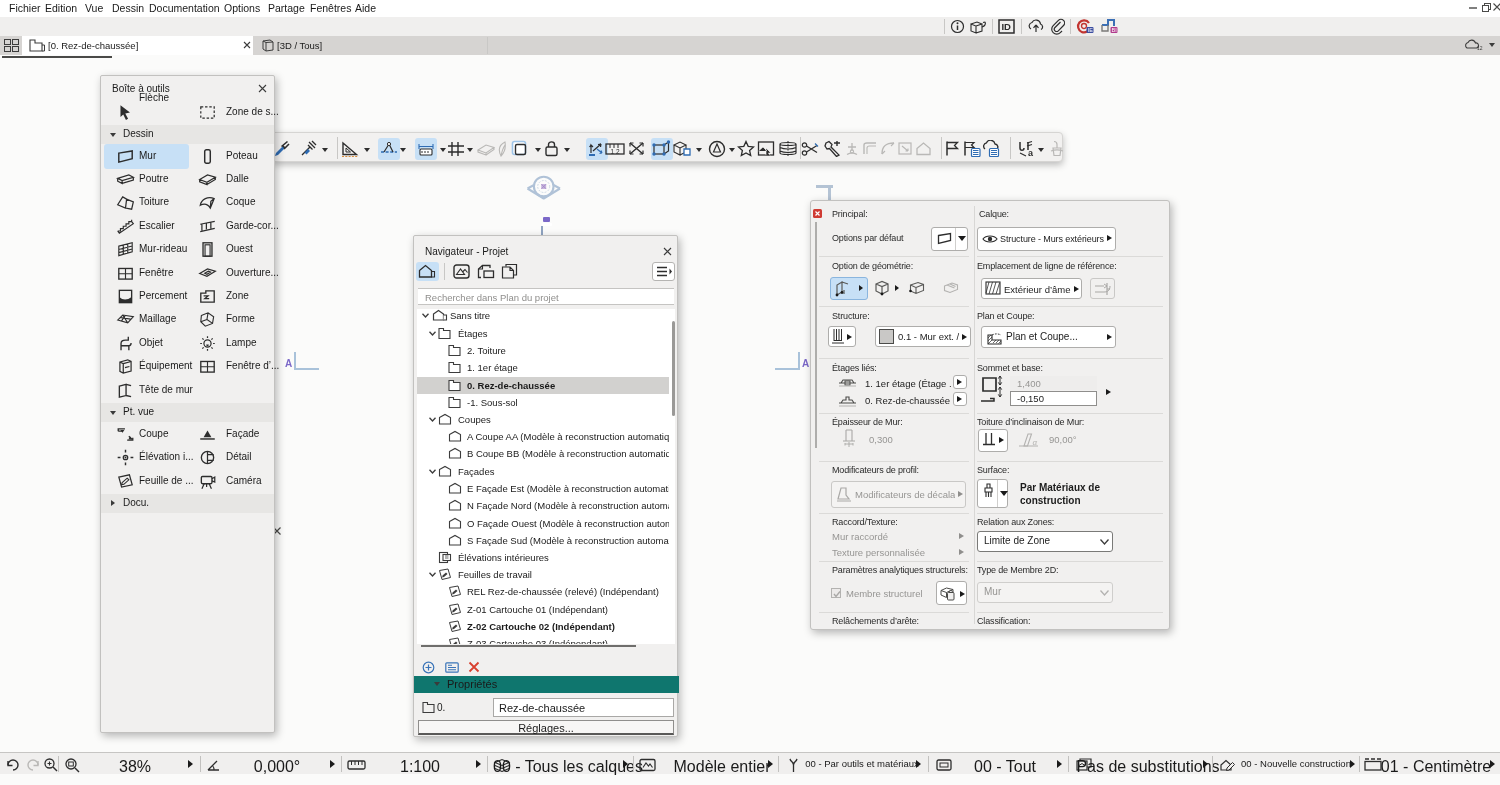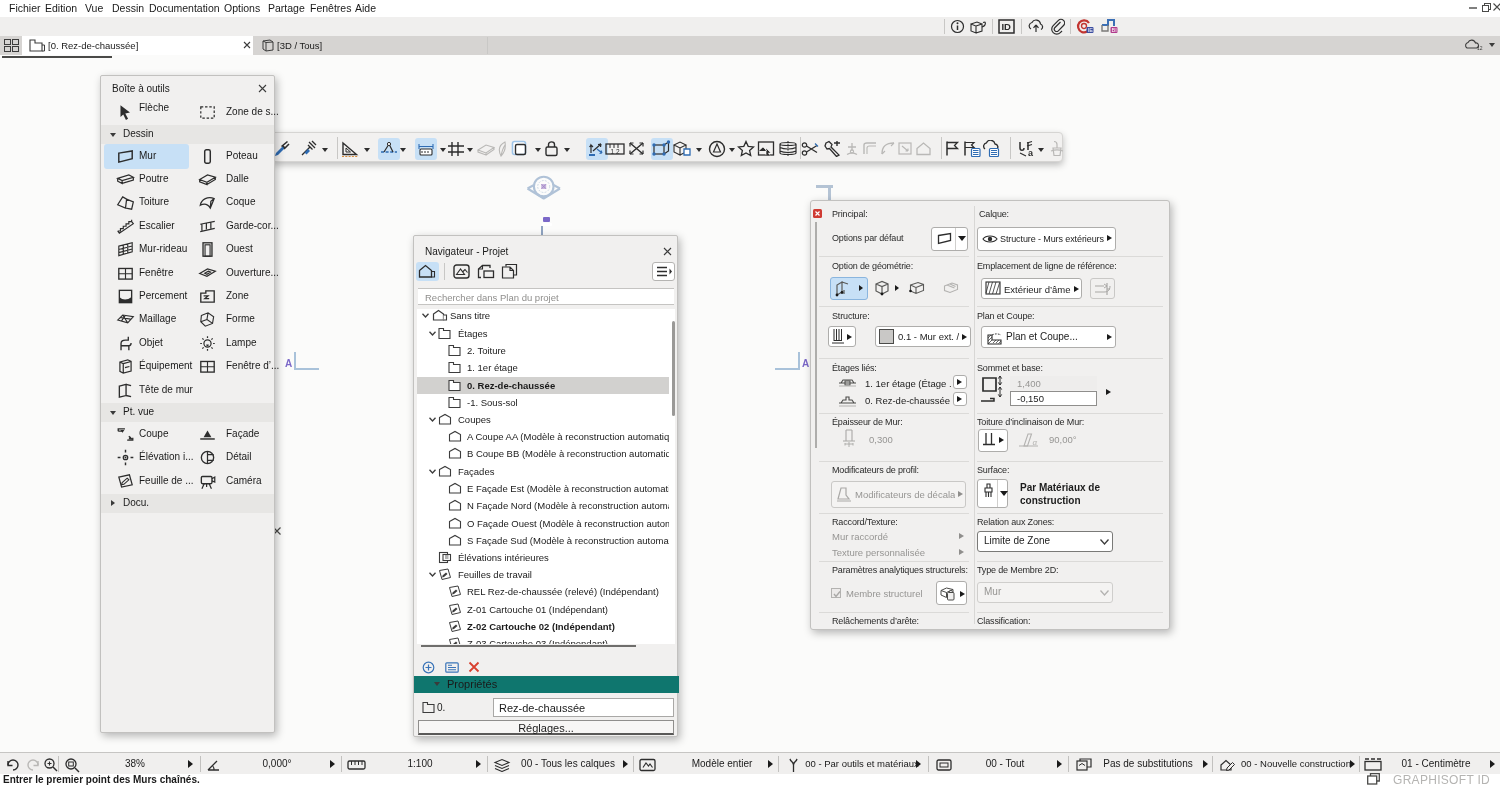--- a/index.html
+++ b/index.html
@@ -22,21 +22,21 @@
 .graybtn { position:absolute; background:#f1f0ef; border:1px solid #c9c8c6; border-radius:3px; }
 .lbl { position:absolute; font-size:10px; color:#1c1c1c; white-space:nowrap; }
 .glbl { position:absolute; font-size:9.5px; color:#969593; white-space:nowrap; }
 .slab { position:absolute; font-size:9px; color:#2a2a2a; white-space:nowrap; letter-spacing:-0.15px; }
 .slab95 { position:absolute; font-size:9.5px; color:#1c1c1c; white-space:nowrap; }
 .slab10 { position:absolute; font-size:10px; color:#1c1c1c; white-space:nowrap; }
 .slabb { position:absolute; font-size:10px; font-weight:bold; color:#1c1c1c; white-space:nowrap;padding-left:8px; }
 .hsep { position:absolute; height:1px; background:#dbdad8; }
 .vsep { position:absolute; width:1px; background:#c8c7c5; }
 #statusbar { left:0; top:752px; width:1500px; height:22px; background:#f0efee; border-top:1px solid #c6c5c3; }
-.sbtxt { position:absolute; top:5px; font-size:10px; color:#1a1a1a; white-space:nowrap; }
+.sbtxt { position:absolute; top:5px; font-size:16px; color:#1a1a1a; white-space:nowrap; }
 #msgline { left:0; top:774px; width:1500px; height:11px; background:#ffffff; }
 svg { display:block; }
 .icon { position:absolute; }
 </style>
 </head>
 <body>
 <div id="root">
 
   <div class="abs" id="menubar">
     <span class="mi" style="left:9px">Fichier</span>
@@ -313,21 +313,21 @@
 
   <div class="pal" id="toolbox" style="left:100px;top:75px;width:175px;height:658px;">
     <span class="ptitle" style="position:absolute;left:11px;top:7px">Boîte à outils</span>
     <svg class="icon" style="left:157px;top:8px" width="9" height="9" viewBox="0 0 9 9">
         <path d="M1 1 L8 8 M8 1 L1 8" stroke="#3c3c3c" stroke-width="1.1"></path>
       </svg>
     <div class="abs sel-blue" style="left:3px;top:68px;width:85px;height:25px;"></div>
 <svg class="icon" style="left:15px;top:27px" width="19" height="19" viewBox="0 0 17 17">
         <path d="M4 2 L12.5 8.5 L8.3 9.3 L10.8 14.2 L8.9 15.1 L6.5 10.2 L4 12.5 Z" fill="#2d2d2d"></path>
       </svg>
-<span class="titem" style="left:38px;top:26px">Flèche</span>
+<span class="titem" style="left:38px;top:16px">Flèche</span>
 <svg class="icon" style="left:15px;top:71px" width="19" height="19" viewBox="0 0 17 17">
         <path d="M2.5 5.5 L14.5 3.5 L14.5 10.5 L2.5 13.5 Z" fill="none" stroke="#2d2d2d" stroke-width="1.3"></path>
       </svg>
 <span class="titem" style="left:38px;top:74px">Mur</span>
 <svg class="icon" style="left:15px;top:94px" width="19" height="19" viewBox="0 0 17 17">
         <path d="M1.5 7.5 L11.5 4.5 L15.5 6.5 L5.5 9.5 Z M5.5 9.5 L5.5 12 L1.5 10 L1.5 7.5 M5.5 12 L15.5 9 L15.5 6.5" fill="none" stroke="#2d2d2d" stroke-width="1.1"></path>
       </svg>
 <span class="titem" style="left:38px;top:97px">Poutre</span>
 <svg class="icon" style="left:15px;top:117px" width="19" height="19" viewBox="0 0 17 17">
         <path d="M1.5 10.5 L6 3.5 L9.5 5.5 L8.5 13.5 Z M8.5 13.5 L9.5 5.5 L15.5 8 L14 14.5 Z" fill="none" stroke="#2d2d2d" stroke-width="1.1"></path>
@@ -912,22 +912,14 @@
 <span class="sbtxt" style="left:1296px;transform:translateX(-50%);font-size:9.5px">00 - Nouvelle construction</span>
 <span style="position:absolute;left:1350px;top:7px;width:0;height:0;border-left:5px solid #1a1a1a;border-top:4px solid transparent;border-bottom:4px solid transparent;"></span>
 <div style="position:absolute;left:1359px;top:3px;width:1px;height:16px;background:#c2c1bf;"></div>
 <svg style="position:absolute;left:1364px;top:5px" width="19" height="13" viewBox="0 0 19 13">
         <rect x="1" y="3.5" width="16" height="8.5" fill="none" stroke="#2d2d2d" stroke-width="1.3"></rect>
         <path d="M1 1 L5 1 M7 1 L11 1 M13 1 L17 1" stroke="#2d2d2d" stroke-width="1.6"></path>
       </svg>
 <span class="sbtxt" style="left:1436px;transform:translateX(-50%)">01 - Centimètre</span>
 <span style="position:absolute;left:1490px;top:7px;width:0;height:0;border-left:5px solid #1a1a1a;border-top:4px solid transparent;border-bottom:4px solid transparent;"></span>
     </div>
-  <div class="abs" id="msgline">
-    <span style="position:absolute;left:3px;top:0px;font-size:10px;color:#1a1a1a;font-weight:bold;">Entrer le premier point des Murs chaînés.</span>
-    <svg class="icon" style="left:1367px;top:-1px" width="13" height="12" viewBox="0 0 13 12">
-        <path d="M3.5 3 L3.5 0.7 L12.3 0.7 L12.3 8 L10 8" fill="none" stroke="#4a4a48" stroke-width="1.3"></path>
-        <rect x="0.7" y="3" width="9" height="8" fill="#fff" stroke="#4a4a48" stroke-width="1.3"></rect>
-      </svg>
-    <span style="position:absolute;left:1393px;top:-1px;font-size:12px;color:#b5b4b2;letter-spacing:0.3px;">GRAPHISOFT ID</span>
-  </div>
 
 </div>
 
 </body></html>

